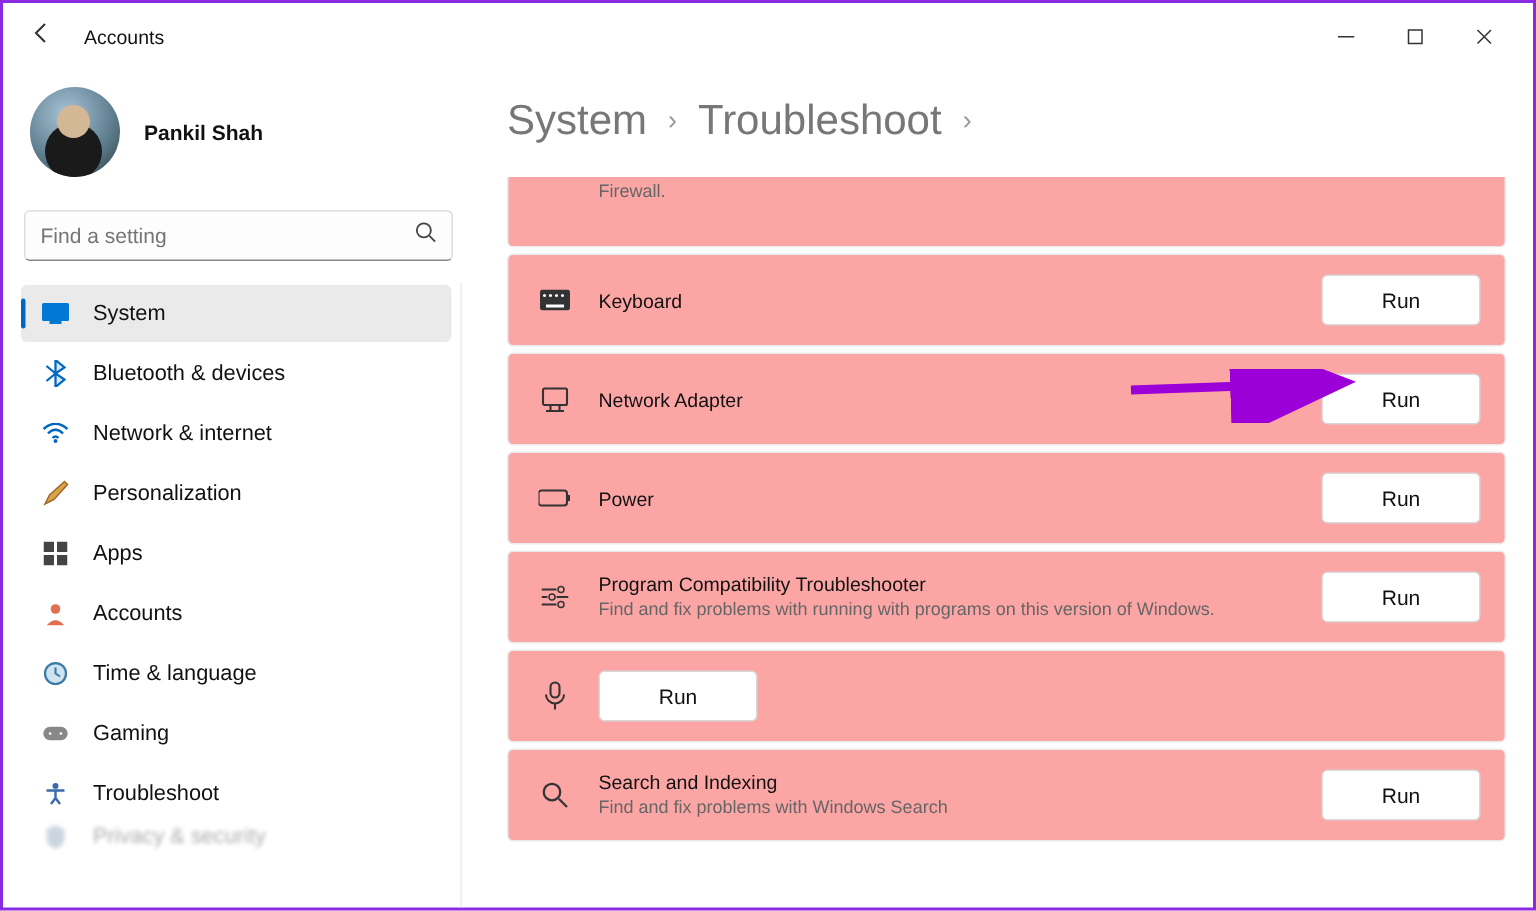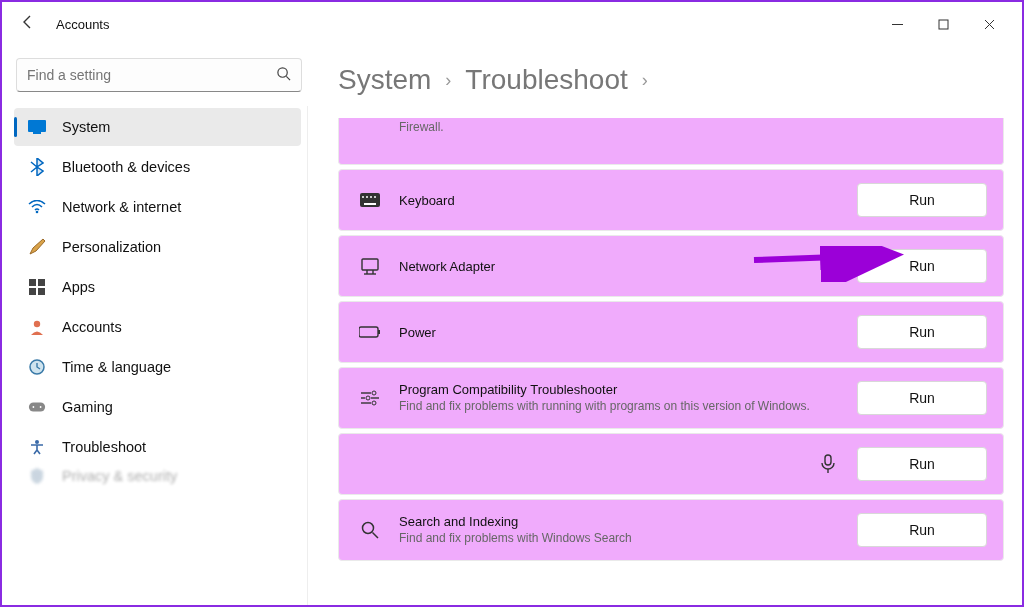--- a/index.html
+++ b/index.html
@@ -33,27 +33,27 @@
   .nav::-webkit-scrollbar{width:4px}.nav::-webkit-scrollbar-thumb{background:#c8c8c8;border-radius:2px}
 
   
   .main { flex: 1; padding: 18px 18px 0 26px; overflow-y: hidden; }
   .breadcrumb { display: flex; align-items: center; gap: 14px; margin-bottom: 22px; }
   .breadcrumb .bc { font-size: 28px; color: #777; font-weight: 400; cursor: pointer; }
   .breadcrumb .bc.current { color: #111; font-weight: 600; }
   .breadcrumb .chev { font-size: 18px; color: #999; }
 
   .list { display: flex; flex-direction: column; gap: 4px; }
-  .card { border: 1px solid #eaeaea; border-radius: 4px; background: #f0abfc; display: flex; align-items: center; padding: 12px 16px; min-height: 62px; gap: 18px; justify-content: flex-end; }
+  .card { border: 1px solid #eaeaea; border-radius: 4px; background: #fca5a5; display: flex; align-items: center; padding: 12px 16px; min-height: 62px; gap: 18px; }
   .card.partial-top { border-top: none; border-radius: 0 0 4px 4px; padding-top: 0; min-height: 36px; align-items: flex-start; }
   .card-icon { width: 22px; color: #333; font-size: 18px; display:flex; align-items:center; justify-content:center; flex-shrink:0; margin-left: 4px; }
   .card-text { flex: 1; }
   .card-title { font-size: 13px; color: #111; }
   .card-desc { font-size: 12px; color: #666; margin-top: 2px; line-height: 1.3; }
-  .run-btn { width: 130px; height: 34px; border: 1px solid #d8d8d8; border-radius: 4px; background: #fff; font-size: 14px; color: #111; cursor: pointer; }
+  .run-btn { width: 106px; height: 34px; border: 1px solid #d8d8d8; border-radius: 4px; background: #fff; font-size: 14px; color: #111; cursor: pointer; }
 
   
   .arrow { position: absolute; left: 748px; top: 244px; pointer-events: none; }
 </style>
 </head>
 <body>
 
 <div class="titlebar">
   <div class="back">
     <svg width="16" height="16" viewBox="0 0 16 16">
@@ -76,20 +76,24 @@
         <svg width="11" height="11">
           <path d="M1 1L10 10M10 1L1 10" stroke="#333"></path>
         </svg>
       </div>
   </div>
 </div>
 
 <div class="content">
 
   <div class="sidebar">
+    <div class="profile">
+      <div class="avatar"></div>
+      <div class="profile-name">Pankil Shah</div>
+    </div>
     <div class="search-box">
       <input placeholder="Find a setting" style="">
       <span class="sicon">
         <svg width="15" height="15" viewBox="0 0 16 16">
             <circle cx="7" cy="7" r="5" stroke="#444" stroke-width="1.3" fill="none"></circle>
             <line x1="11" y1="11" x2="15" y2="15" stroke="#444" stroke-width="1.3"></line>
           </svg>
       </span>
     </div>
     <div class="nav" id="nav">

